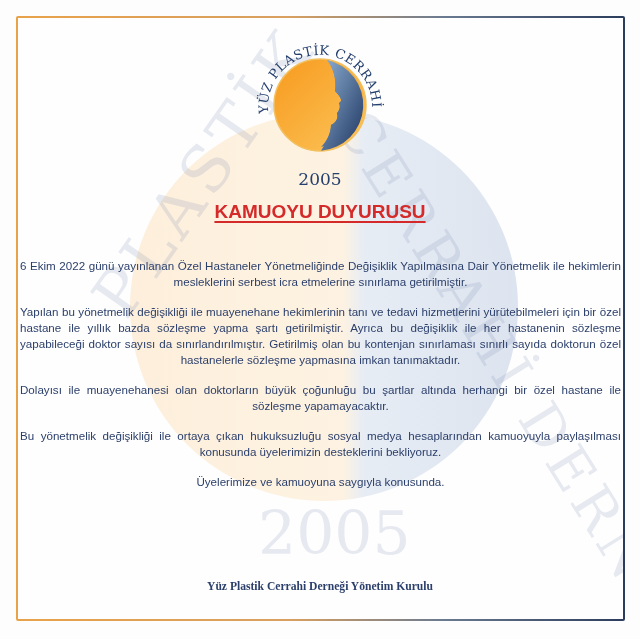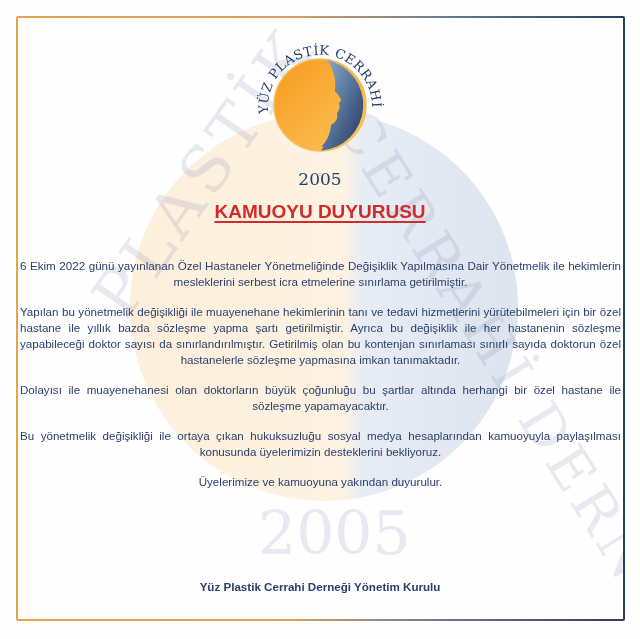--- a/index.html
+++ b/index.html
@@ -39,21 +39,21 @@
     text-decoration-thickness:2px; text-underline-offset:3px;
   }
   .body-text {
     position:absolute; left:20px; top:258px; width:601px;
     color:#2b3f6b; font-size:11.6px; line-height:16px;
   }
   .body-text p { margin:0 0 14px 0; text-align:justify; text-align-last:center; }
   .closing { text-align:center !important; }
   .sign {
     position:absolute; left:0; width:640px; top:580px; text-align:center;
-    color:#2b3f6b; font-weight:bold; font-size:11.6px; font-family:Liberation Sans, sans-serif;
+    color:#2b3f6b; font-weight:bold; font-size:11.6px; font-family:Liberation Serif, serif;
   }
 </style>
 </head>
 <body>
 
 <div class="frame">
   <div class="wm-circle"></div>
   <div class="wm-text" style="left:60px; top:270px; transform:rotate(-55deg); transform-origin:left top;">PLASTİK</div>
   <div class="wm-text" style="left:360px; top:80px; transform:rotate(58deg); transform-origin:left top; font-size:56px;">CERRAHİ DERNEĞİ</div>
   <div class="wm-year">2005</div>
@@ -80,16 +80,16 @@
   <text x="65" y="180" text-anchor="middle" font-family="DejaVu Serif, serif" font-size="17" fill="#25406e">2005</text>
 </svg>
 
 <div class="title">KAMUOYU DUYURUSU</div>
 
 <div class="body-text">
   <p>6 Ekim 2022 günü yayınlanan Özel Hastaneler Yönetmeliğinde Değişiklik Yapılmasına Dair Yönetmelik ile hekimlerin mesleklerini serbest icra etmelerine sınırlama getirilmiştir.</p>
   <p>Yapılan bu yönetmelik değişikliği ile muayenehane hekimlerinin tanı ve tedavi hizmetlerini yürütebilmeleri için bir özel hastane ile yıllık bazda sözleşme yapma şartı getirilmiştir.  Ayrıca bu değişiklik ile her hastanenin sözleşme yapabileceği doktor sayısı da sınırlandırılmıştır. Getirilmiş olan bu kontenjan  sınırlaması sınırlı sayıda doktorun özel hastanelerle sözleşme yapmasına imkan tanımaktadır.</p>
   <p>Dolayısı ile muayenehanesi olan doktorların büyük çoğunluğu bu şartlar altında herhangi bir özel hastane ile sözleşme yapamayacaktır.</p>
   <p>Bu yönetmelik değişikliği ile ortaya çıkan hukuksuzluğu sosyal medya hesaplarından kamuoyuyla paylaşılması konusunda üyelerimizin desteklerini bekliyoruz.</p>
-  <p class="closing">Üyelerimize ve kamuoyuna yakından duyurulur.</p>
+  <p class="closing">Üyelerimize ve kamuoyuna saygıyla konusunda.</p>
 </div>
 
 <div class="sign">Yüz Plastik Cerrahi Derneği Yönetim Kurulu</div>
 
 </body></html>

